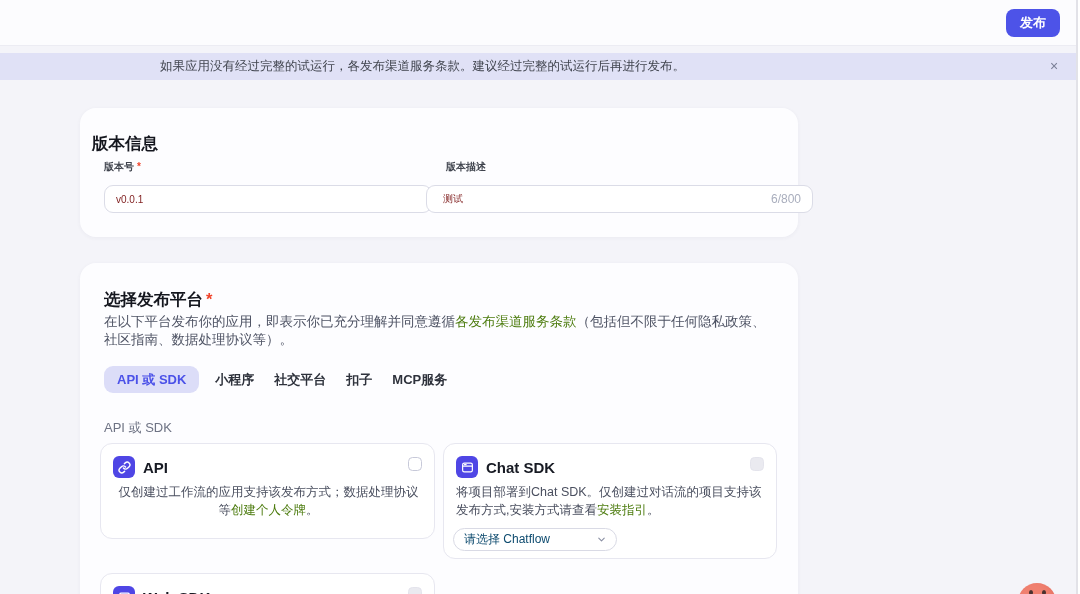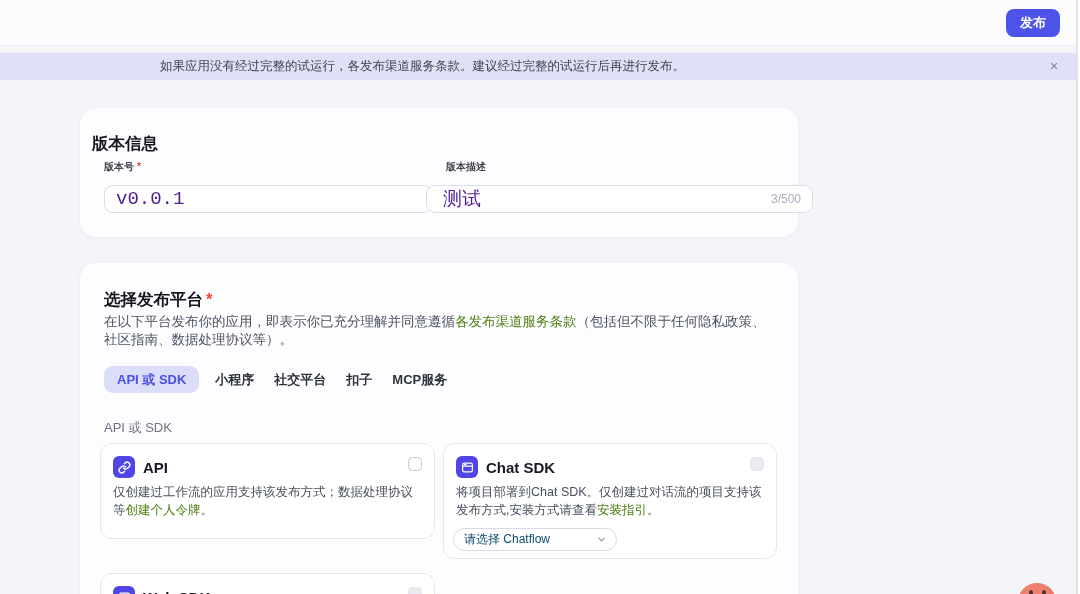--- a/index.html
+++ b/index.html
@@ -46,41 +46,41 @@
   .req { color:#F0442B; margin-left:3px; font-weight:600; }
   .field-label {
     position:absolute; font-size:10px; font-weight:600; color:#3F434D;
   }
   .text-input {
     position:absolute; height:28px; border:1px solid #DBDCE7; border-radius:9px;
     background:#FFFFFF; display:flex; align-items:center; padding:0 11px;
   }
   .text-input input {
     border:none; outline:none; background:transparent; flex:1; min-width:0;
-    font-size:19px; color:#4c1d95; font-family:Liberation Mono, monospace;
+    font-size:10px; color:#7f1d1d; font-family:Liberation Sans, sans-serif;
   }
   .char-counter { font-size:12px; color:#A9AEBD; margin-left:8px; }
   
   .card-platform h2 { position:absolute; left:24px; top:26px; }
   .agreement {
     position:absolute; left:24px; top:50px; width:664px;
     font-size:13.5px; line-height:17.5px; color:#4E5364;
   }
   .link { color:#4d7c0f; cursor:pointer; }
   .tabs { position:absolute; left:24px; top:103px; display:flex; align-items:center; }
   .tab {
     height:27px; display:flex; align-items:center; padding:0 10px;
     font-size:13px; font-weight:600; color:#2E323C; cursor:pointer; border-radius:9px;
   }
   .tab.active { background:#DCDDF8; color:#4B51E8; padding:0 13px; margin-right:6px; }
   .group-label { position:absolute; left:24px; top:156px; font-size:13px; color:#6E7384; }
   .pcard {
     position:absolute; background:#FFFFFF; border:1px solid #E7E7F0; border-radius:12px;
   }
-  .pcard-api { left:20px; top:180px; width:335px; height:96px; }
+  .pcard-api { left:20px; top:180px; width:335px; height:96px;text-align:center; }
   .pcard-chat { left:363px; top:180px; width:334px; height:116px;padding-left:30px; }
   .pcard-web { left:20px; top:310px; width:335px; height:90px; }
   .pcard-head { position:absolute; left:12px; top:12px; display:flex; align-items:center; }
   .pcard-icon {
     width:22px; height:22px; border-radius:6px; background:#4F46E5;
     display:flex; align-items:center; justify-content:center; margin-right:8px;
   }
   .pcard-title { font-size:15px; font-weight:600; color:#171A23; }
   .checkbox {
     position:absolute; right:12px; top:13px; width:14px; height:14px;
@@ -129,21 +129,21 @@
   <div class="field-label" style="left:24px;top:52px;">
     <span>版本号</span><span class="req">*</span>
   </div>
   <div class="text-input" style="left:24px;top:77px;width:328px;">
     <input type="text" value="v0.0.1" style="">
   </div>
 
   <div class="field-label" style="left:366px;top:52px;">版本描述</div>
   <div class="text-input" style="left:346px;top:77px;width:387px;padding-left:16px;">
     <input type="text" value="测试" style="">
-    <span class="char-counter">3/500</span>
+    <span class="char-counter">6/800</span>
   </div>
 </div>
 
 <div class="card card-platform">
   <h2>
     <span>选择发布平台</span><span class="req">*</span>
   </h2>
 
   <p class="agreement">
     <span>在以下平台发布你的应用，即表示你已充分理解并同意遵循</span><span class="link">各发布渠道服务条款</span><span>（包括但不限于任何隐私政策、社区指南、数据处理协议等）。</span>

